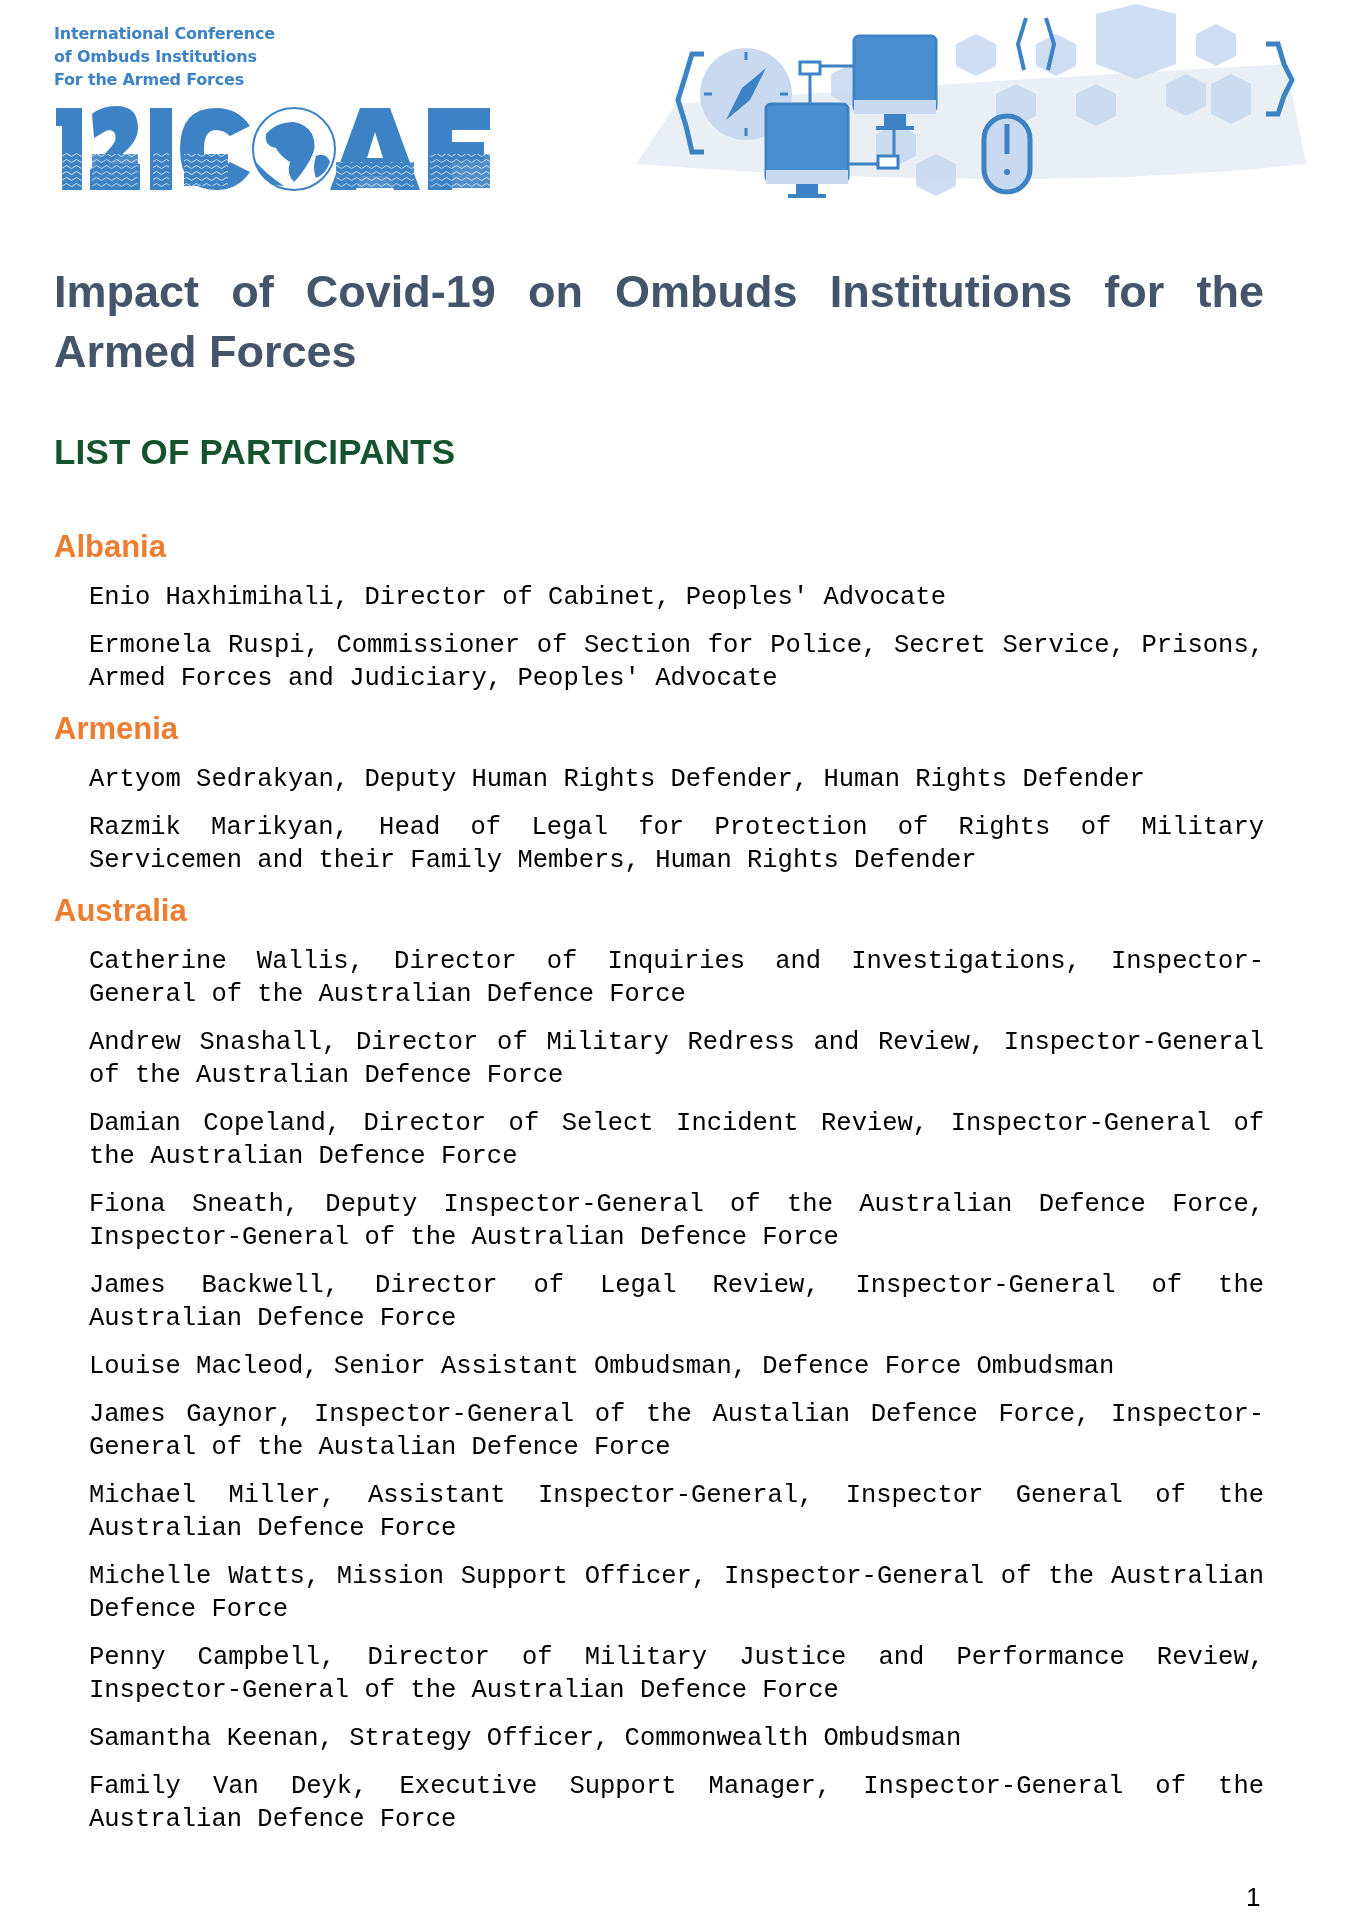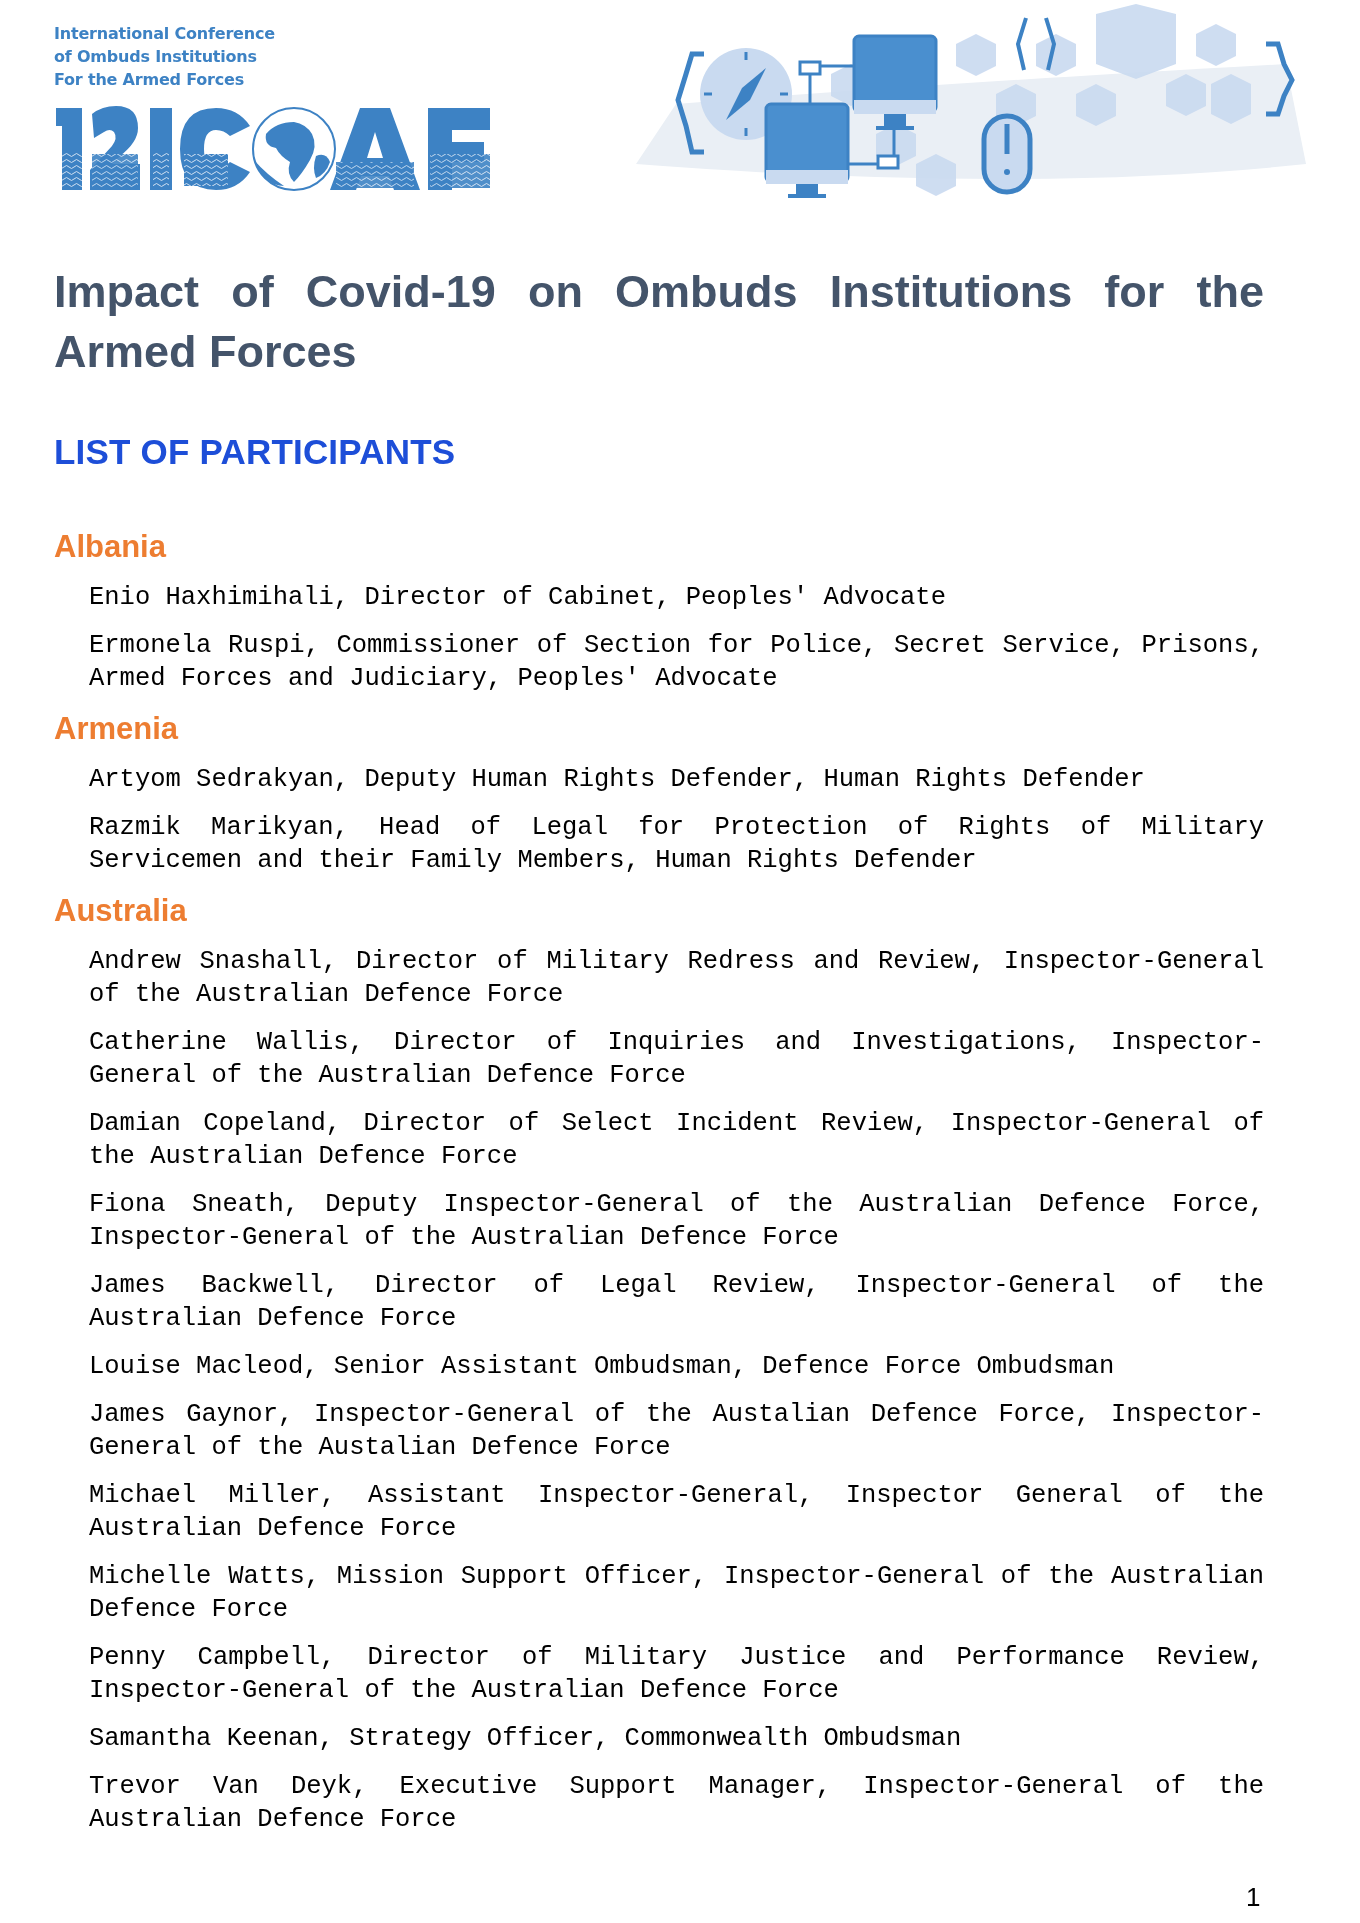--- a/index.html
+++ b/index.html
@@ -5,21 +5,21 @@
     html, body { margin: 0; padding: 0; background: #ffffff; }
     body { width: 1360px; height: 1923px; position: relative; overflow: hidden; font-family: "Liberation Sans", sans-serif; }
 
     .header { position: absolute; left: 16px; top: 0; width: 1128px; height: 210px; }
     .logo-tagline { position: absolute; left: 38px; top: 22px; font-family: "DejaVu Sans", sans-serif; font-weight: bold; color: #3d82c4; font-size: 16px; line-height: 23px; letter-spacing: -0.2px; }
     .logo-tagline div { white-space: nowrap; }
     .logo-mark { position: absolute; left: 38px; top: 104px; width: 460px; height: 90px; }
     .banner { position: absolute; left: 610px; top: 4px; width: 690px; height: 200px; }
 
     .doc-title { position: absolute; left: 54px; top: 262px; width: 1210px; font-family: "Liberation Sans", sans-serif; font-weight: bold; font-size: 45px; line-height: 60px; color: #44546a; text-align: justify; text-align-last: left; }
-    .section-title { position: absolute; left: 54px; top: 432px; font-family: "Liberation Sans", sans-serif; font-weight: bold; font-size: 35px; color: #1d4ed8; letter-spacing: 0.2px; }
+    .section-title { position: absolute; left: 54px; top: 432px; font-family: "Liberation Sans", sans-serif; font-weight: bold; font-size: 35px; color: #14532d; letter-spacing: 0.2px; }
 
     .list { position: absolute; left: 54px; top: 527px; width: 1210px; }
     .country { font-family: "Liberation Sans", sans-serif; font-weight: bold; font-size: 31px; color: #ed7d31; margin: 0 0 14px 0; line-height: 40px; }
     .entry { margin: 0 0 15px 35px; font-family: Liberation Mono, monospace; font-size: 25.5px; line-height: 33px; color: #000000; text-align: justify; }
     .entry:last-child { margin-bottom: 14px; }
     .group { margin-bottom: 0; }
 
     .page-number { position: absolute; left: 1246px; top: 1882px; font-family: "Liberation Sans", sans-serif; font-size: 26px; color: #000; }
   </style>
 </head>
@@ -141,28 +141,28 @@
     <div class="entry">Enio Haxhimihali, Director of Cabinet, Peoples' Advocate</div>
     <div class="entry">Ermonela Ruspi, Commissioner of Section for Police, Secret Service, Prisons, Armed Forces and Judiciary, Peoples' Advocate</div>
   </div>
   <div class="group">
     <div class="country">Armenia</div>
     <div class="entry">Artyom Sedrakyan, Deputy Human Rights Defender, Human Rights Defender</div>
     <div class="entry">Razmik Marikyan, Head of Legal for Protection of Rights of Military Servicemen and their Family Members, Human Rights Defender</div>
   </div>
   <div class="group">
     <div class="country">Australia</div>
+    <div class="entry">Catherine Wallis, Director of Inquiries and Investigations, Inspector-General of the Australian Defence Force</div>
     <div class="entry">Andrew Snashall, Director of Military Redress and Review, Inspector-General of the Australian Defence Force</div>
-    <div class="entry">Catherine Wallis, Director of Inquiries and Investigations, Inspector-General of the Australian Defence Force</div>
     <div class="entry">Damian Copeland,  Director of Select Incident Review, Inspector-General of the Australian Defence Force</div>
     <div class="entry">Fiona Sneath, Deputy Inspector-General of the Australian Defence Force, Inspector-General of the Australian Defence Force</div>
     <div class="entry">James Backwell, Director of Legal Review, Inspector-General of the Australian Defence Force</div>
     <div class="entry">Louise Macleod, Senior Assistant Ombudsman, Defence Force Ombudsman</div>
     <div class="entry">James Gaynor, Inspector-General of the Austalian Defence Force, Inspector-General of the Austalian Defence Force</div>
     <div class="entry">Michael Miller, Assistant Inspector-General, Inspector General of the Australian Defence Force</div>
     <div class="entry">Michelle Watts, Mission Support Officer, Inspector-General of the Australian Defence Force</div>
     <div class="entry">Penny Campbell, Director of Military Justice and Performance Review, Inspector-General of the Australian Defence Force</div>
     <div class="entry">Samantha Keenan, Strategy Officer, Commonwealth Ombudsman</div>
-    <div class="entry">Trevor Van Deyk, Executive Support Manager, Inspector-General of the Australian Defence Force</div>
+    <div class="entry">Family Van Deyk, Executive Support Manager, Inspector-General of the Australian Defence Force</div>
   </div>
 </div>
 
 <div class="page-number">1</div>
 
 </body></html>

